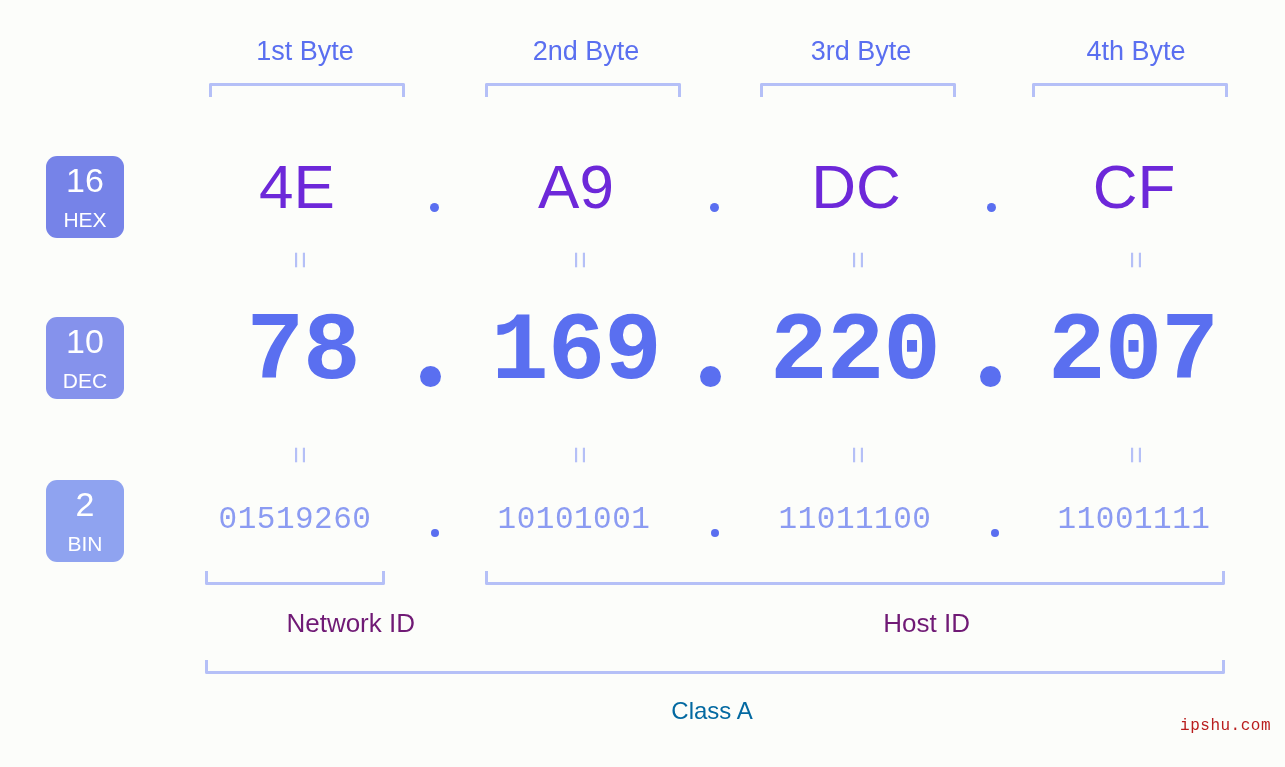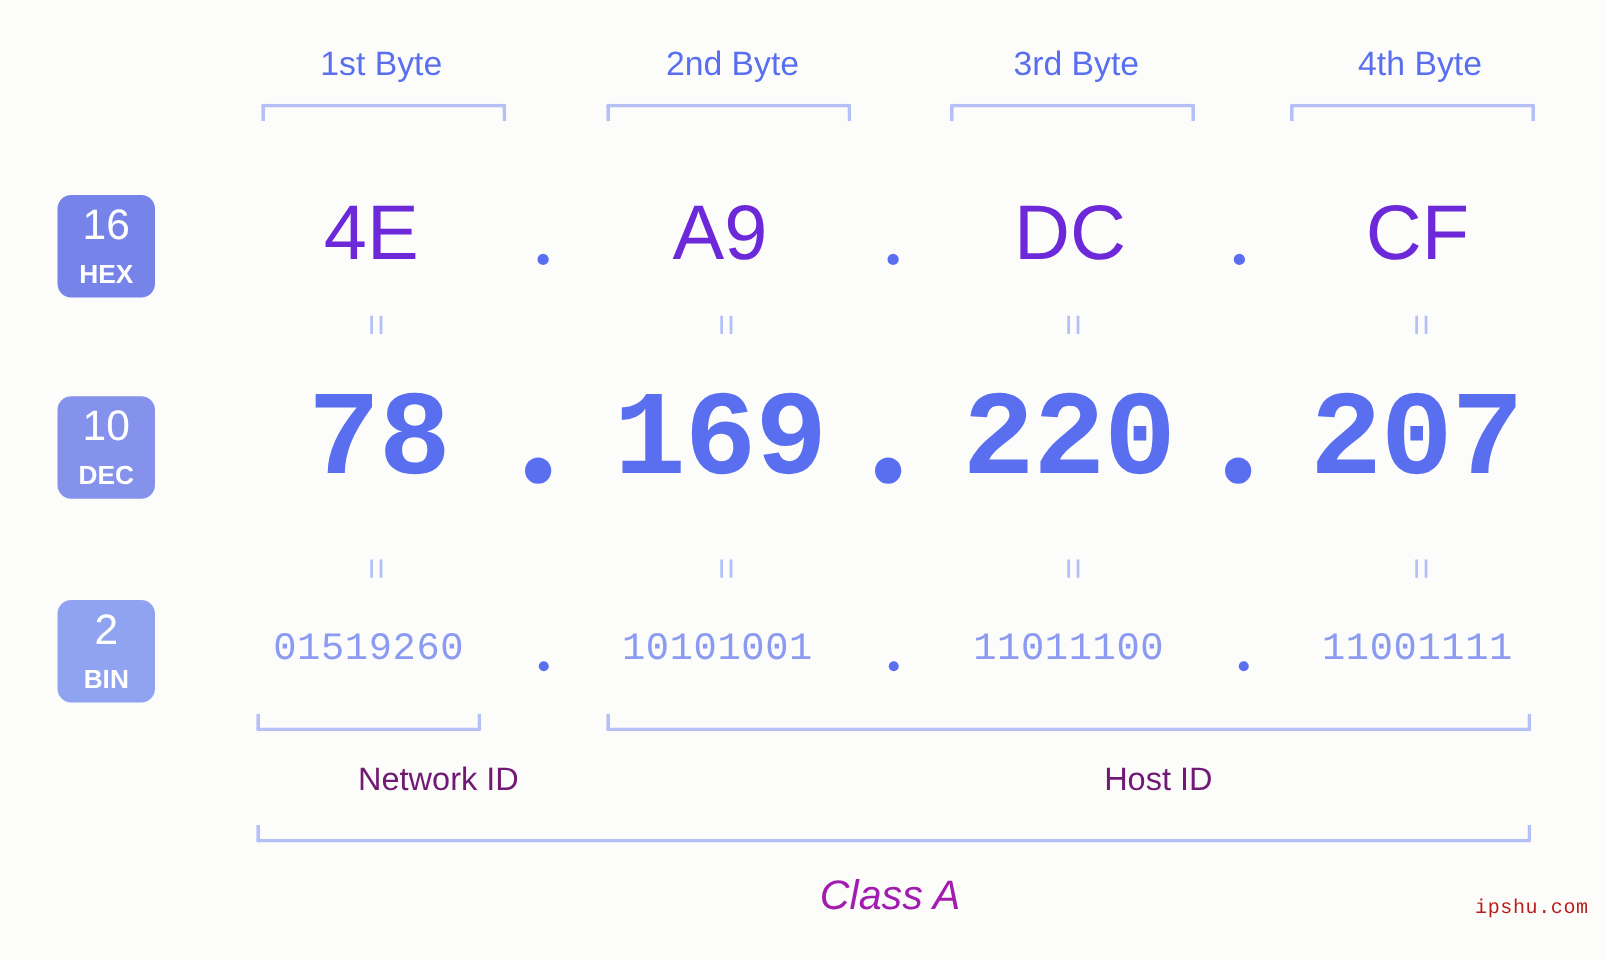--- a/index.html
+++ b/index.html
@@ -68,21 +68,21 @@
     font-family: "Liberation Sans", sans-serif;
   }
   .badge .num {
     font-size: 34px;
     line-height: 34px;
     font-weight: 400;
   }
   .badge .nm {
     font-size: 21px;
     line-height: 24px;
-    font-weight: 700;
+    font-weight: 400;
     margin-top: 11px;
   }
 
   
   .cell {
     position: absolute;
     text-align: center;
     white-space: nowrap;
   }
 
@@ -141,25 +141,24 @@
     position: absolute;
     text-align: right;
     font-size: 26px;
     color: #701a75;
     font-family: "Liberation Sans", sans-serif;
     white-space: nowrap;
   }
   .class-label {
     position: absolute;
     text-align: center;
-    font-size: 33px;
-    color: #a21caf;
-    font-family: "Liberation Sans", sans-serif;
-    white-space: nowrap;
-    font-style: italic;
+    font-size: 24px;
+    color: #0369a1;
+    font-family: "Liberation Sans", sans-serif;
+    white-space: nowrap;
   }
 
   .watermark {
     position: absolute;
     right: 14px;
     bottom: 32px;
     font-size: 16px;
     color: #b91c1c;
     font-family: "Liberation Mono", monospace;
     letter-spacing: 0.5px;

